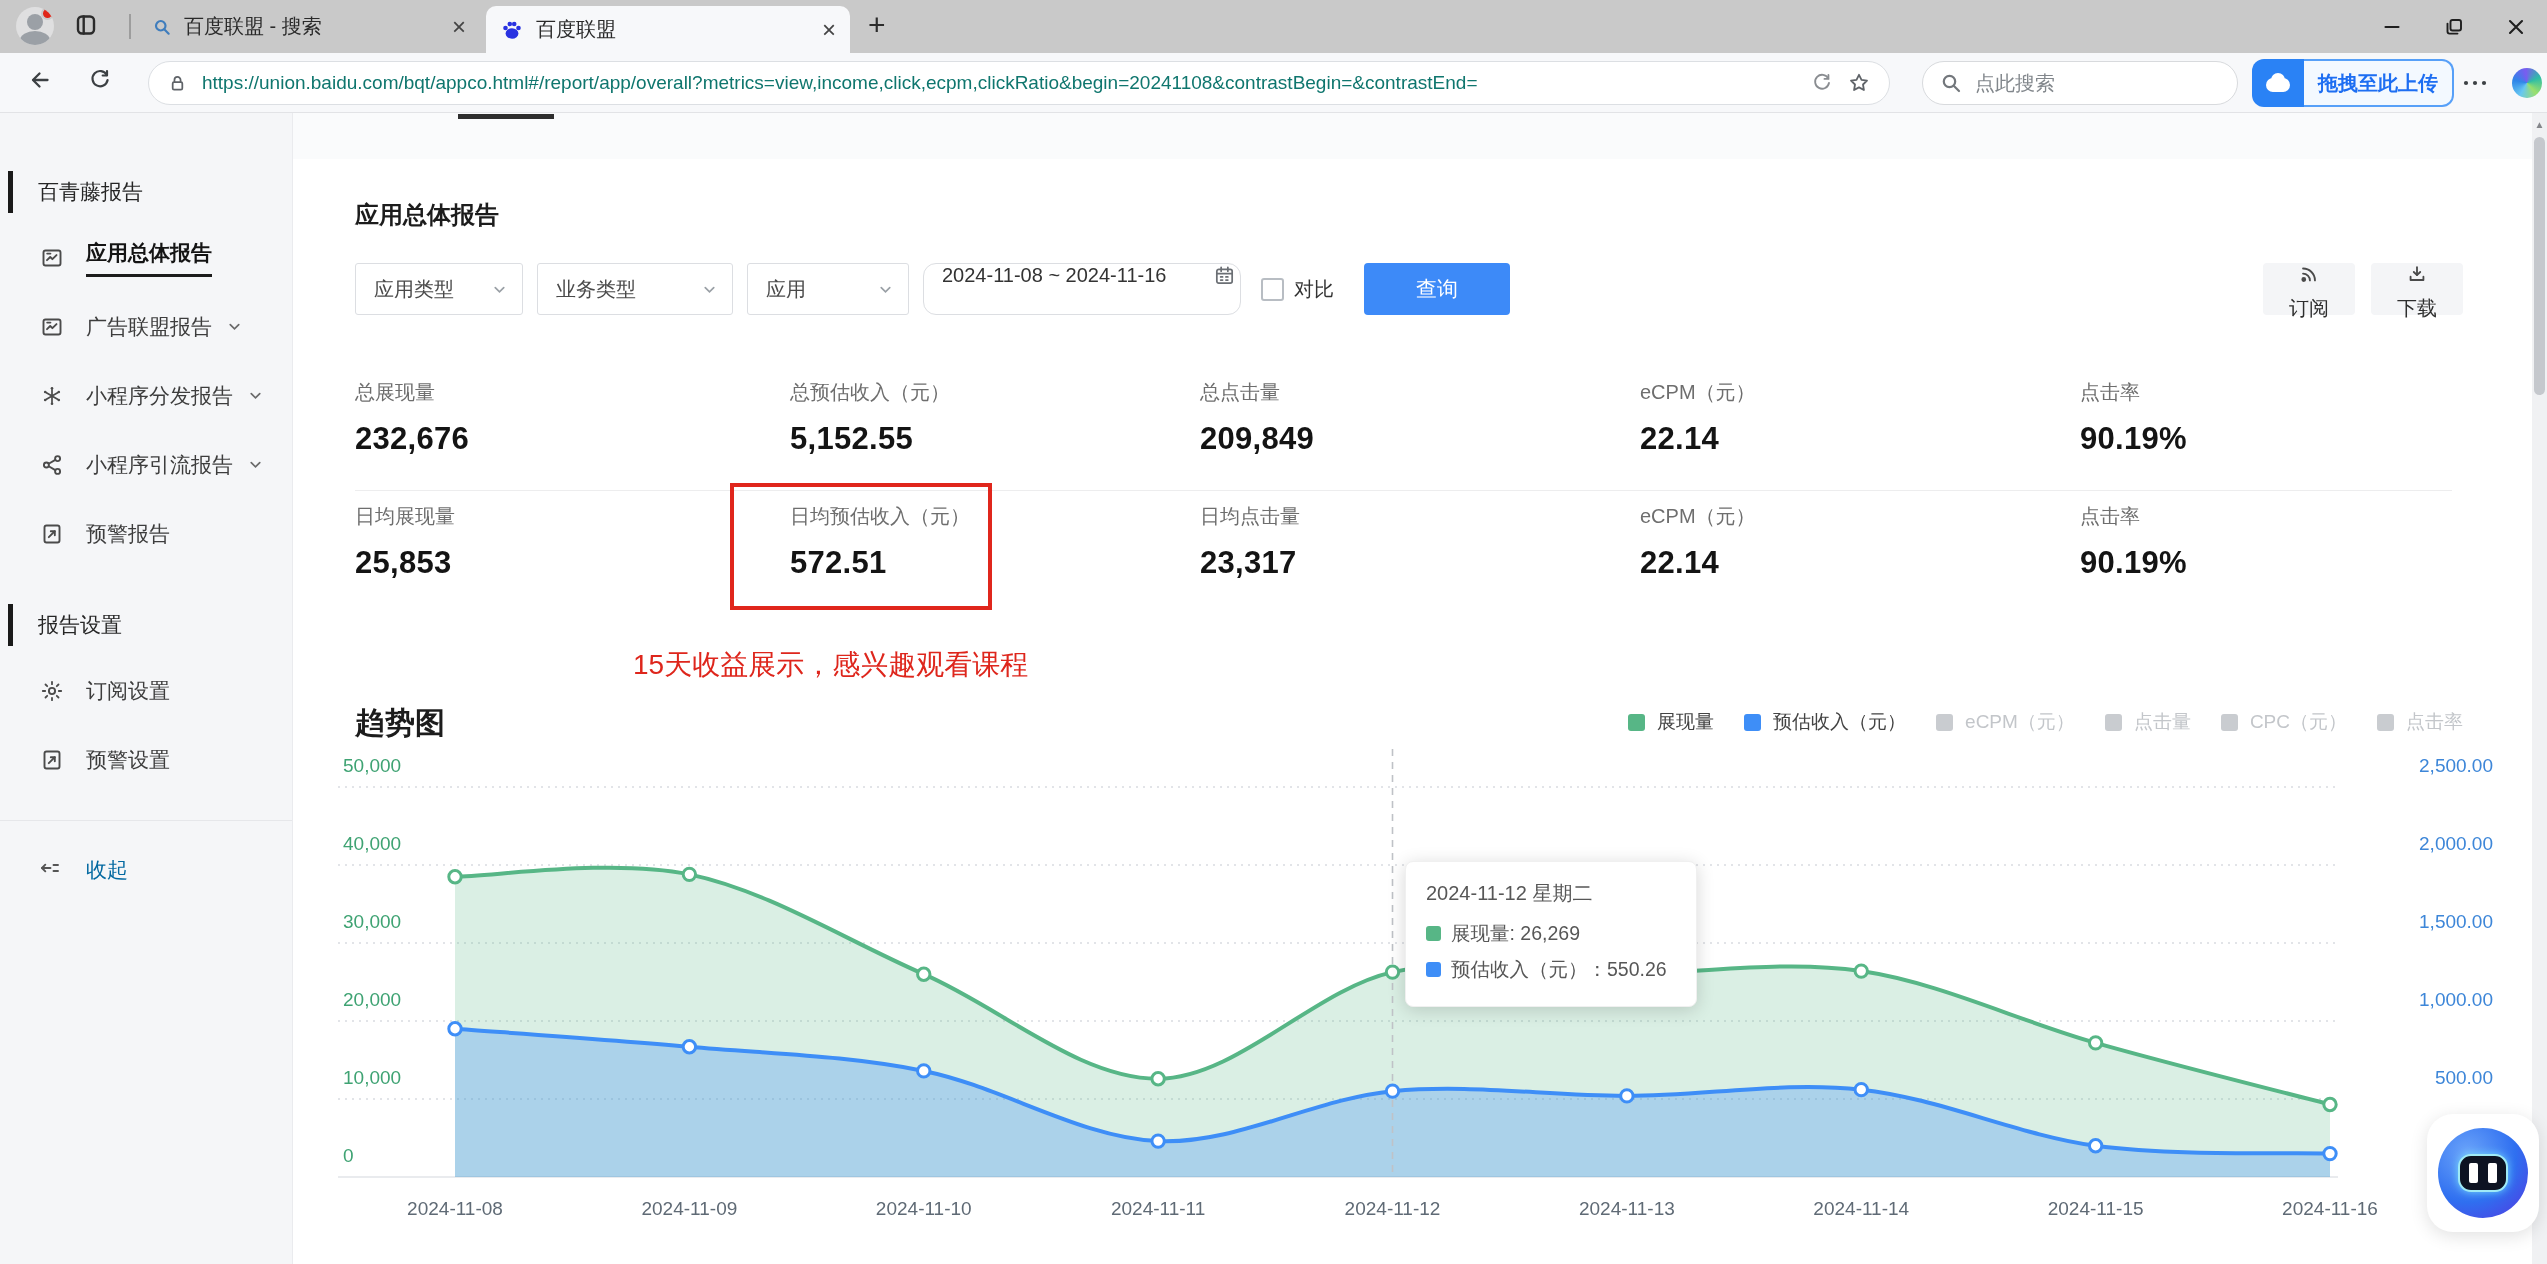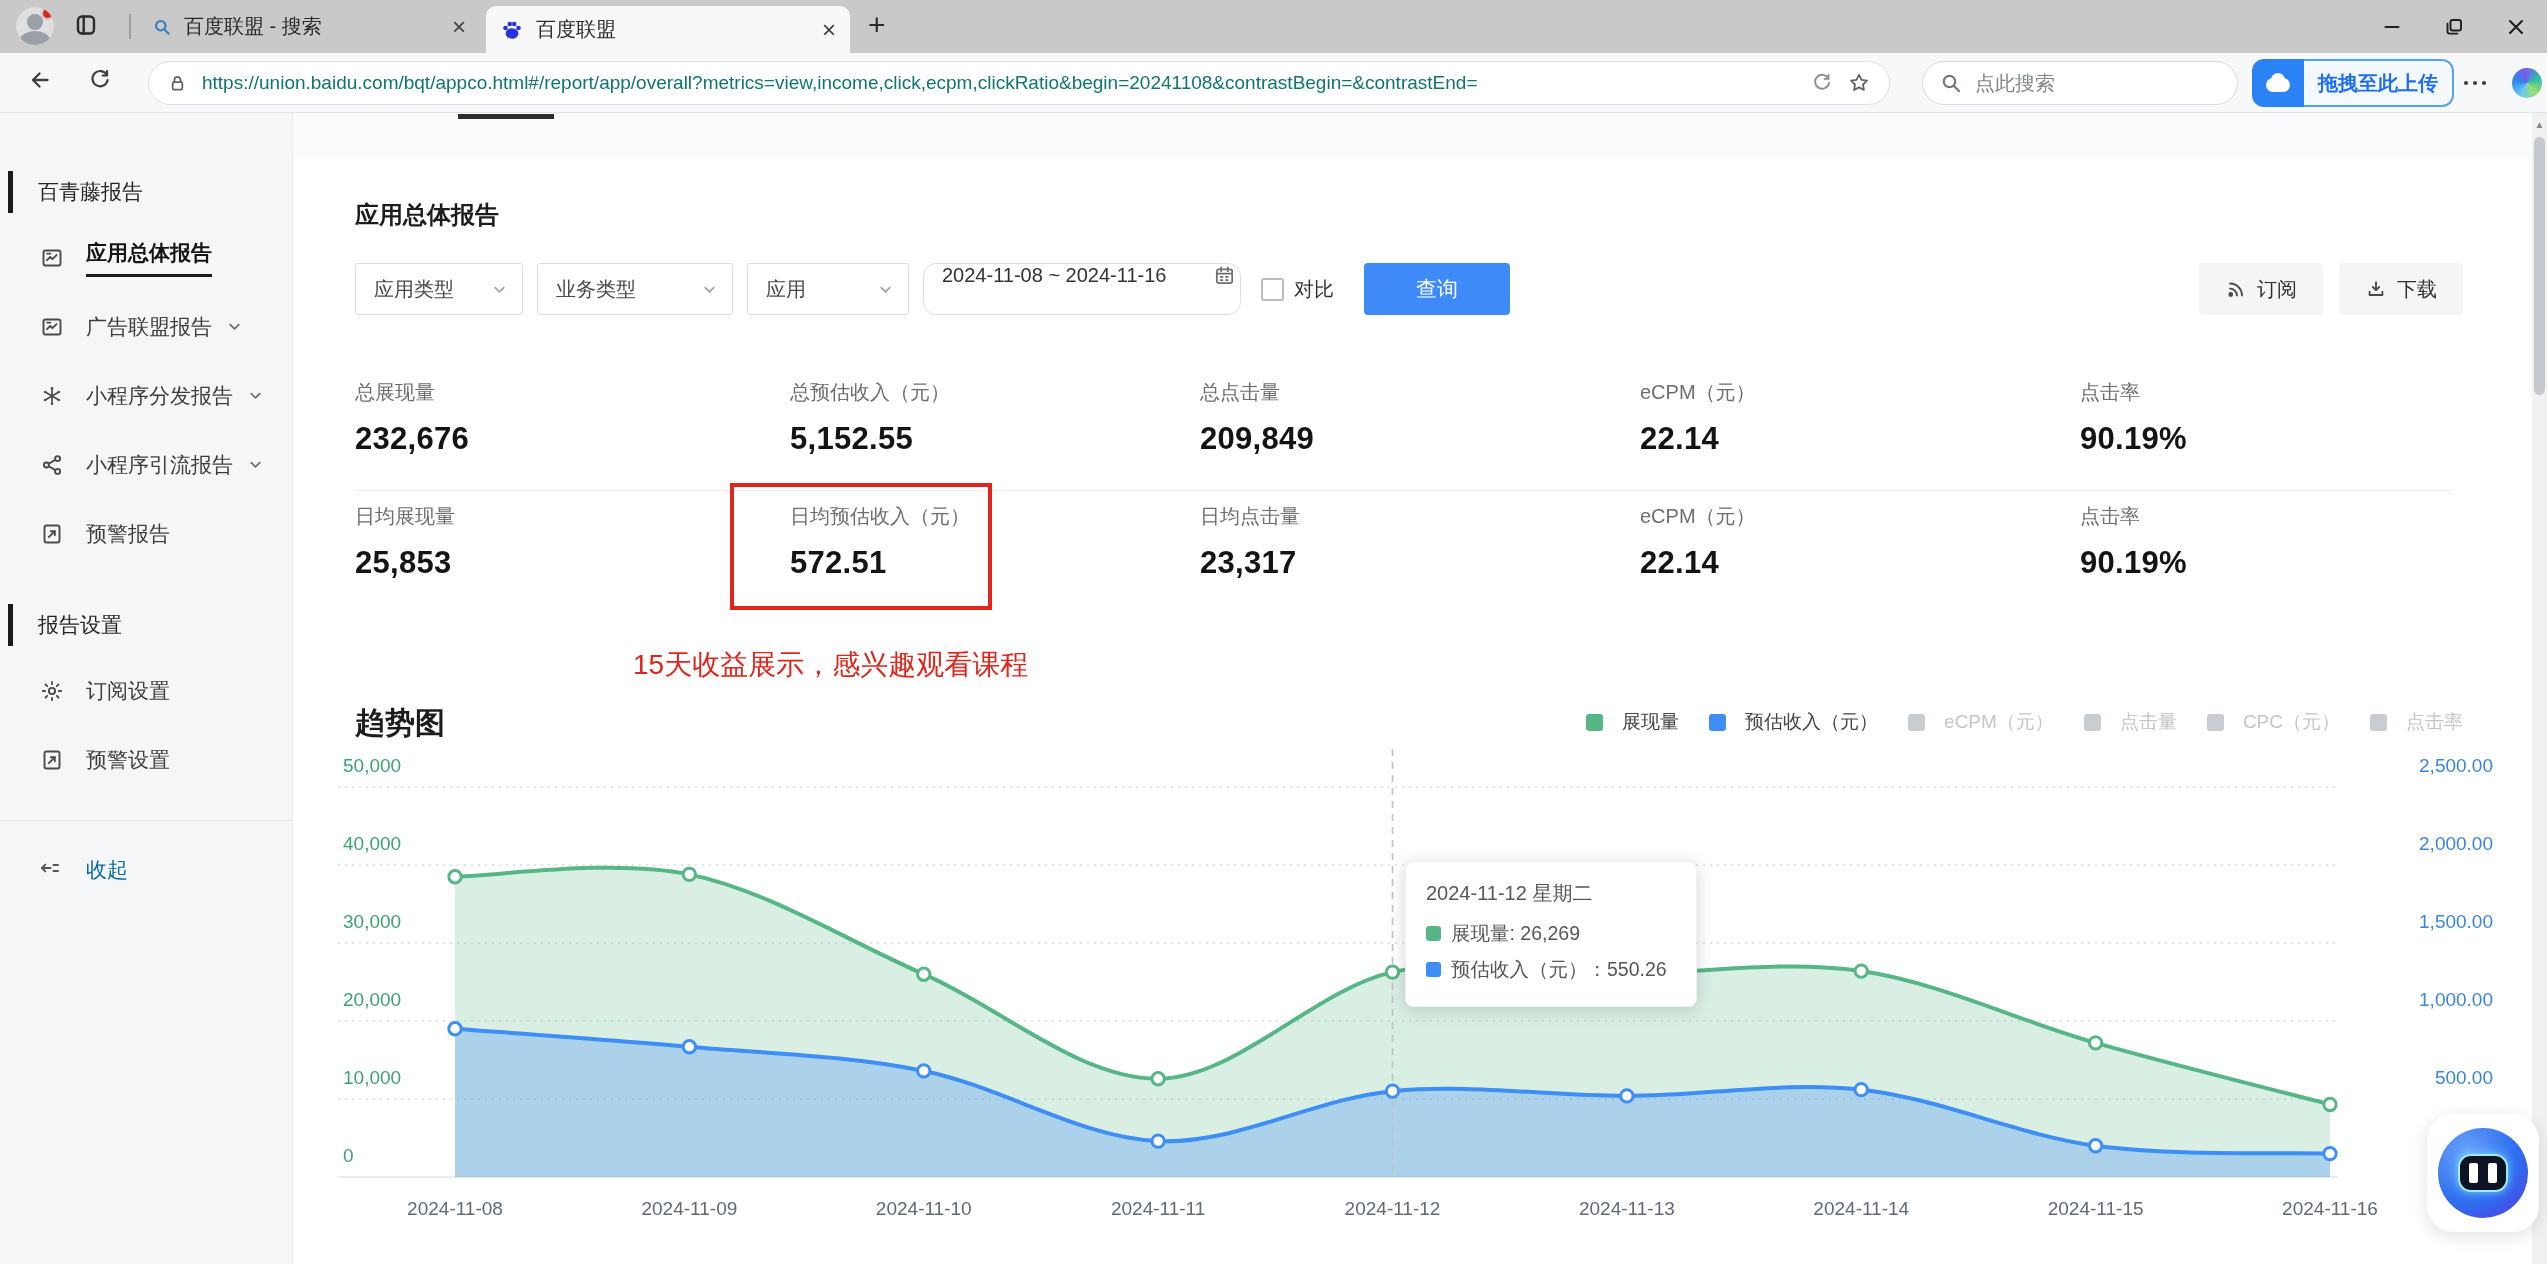--- a/index.html
+++ b/index.html
@@ -58,30 +58,30 @@
     justify-content:space-between;padding:0 14px 0 18px;font-size:20px;color:#4a4a4a;cursor:pointer;}
   .sel .chev{color:#9aa0a6;display:flex;}
   .datebox{width:318px;height:52px;border:1.5px solid #dcdee2;border-radius:13px;background:#fff;display:flex;align-items:flex-start;
     justify-content:space-between;padding:0 4px 0 18px;font-size:20px;color:#333;cursor:pointer;}
   .contrast{display:flex;align-items:center;gap:10px;font-size:20px;color:#333;margin-left:6px;}
   .cbox{width:23px;height:23px;border:2px solid #b8bdc3;border-radius:3px;background:#fff;}
   .querybtn{width:146px;height:52px;border-radius:4px;background:#3d8af8;color:#fff;font-size:21px;display:flex;
     align-items:center;justify-content:center;cursor:pointer;margin-left:16px;}
   .riteacts{margin-left:auto;display:flex;gap:16px;}
   .litebtn{height:52px;padding:0 26px;background:#f4f5f7;border-radius:4px;display:flex;align-items:center;gap:10px;
-    font-size:20px;color:#2e2e2e;cursor:pointer;}
+    font-size:20px;color:#2e2e2e;cursor:pointer;flex-direction:column;}
   .stats-row{position:absolute;left:62px;right:60px;display:grid;grid-template-columns:435px 410px 440px 440px 1fr;}
   .stat .sl{font-size:20px;color:#6e6e6e;}
   .stat .sv{font-size:31px;font-weight:bold;color:#141414;margin-top:15px;letter-spacing:.3px;}
   .stats-divider{position:absolute;left:62px;right:95px;top:377px;border-top:1px solid #ededee;}
   .redbox{position:absolute;left:437px;top:370px;width:262px;height:127px;border:4px solid #e0261c;z-index:6;}
   .annotation{position:absolute;left:340px;top:533px;font-size:28px;color:#de261c;}
   .chart-title{position:absolute;left:62px;top:590px;font-size:30px;font-weight:bold;color:#1c1c1c;}
   .legend{position:absolute;top:596px;right:84px;display:flex;gap:30px;align-items:center;white-space:nowrap;}
-  .lg-item{display:flex;align-items:center;gap:19px;font-size:19px;color:#444;cursor:pointer;}
+  .lg-item{display:flex;align-items:center;gap:12px;font-size:19px;color:#444;cursor:pointer;}
   .lg-item .sq{width:17px;height:17px;border-radius:3px;}
   .lg-item.off{color:#c3c6ca;}
   .chart-wrap{position:absolute;left:0;top:620px;width:2254px;height:510px;}
   .tooltip{position:absolute;left:1112px;top:748px;width:292px;background:#fff;border-radius:8px;
     box-shadow:0 3px 18px rgba(0,0,0,.16);border:1px solid #f0f0f0;padding:18px 20px 14px 20px;z-index:8;}
   .tooltip .tt{font-size:20px;color:#575757;margin-bottom:13px;}
   .tt-row{display:flex;align-items:center;gap:10px;margin-bottom:9px;font-size:19.5px;color:#575757;white-space:nowrap;}
   .tt-row .sq{width:15px;height:15px;border-radius:3px;flex:none;}
   
   .scrollbar{position:absolute;right:0;top:0;bottom:0;width:15px;background:#f0f1f3;z-index:20;}

